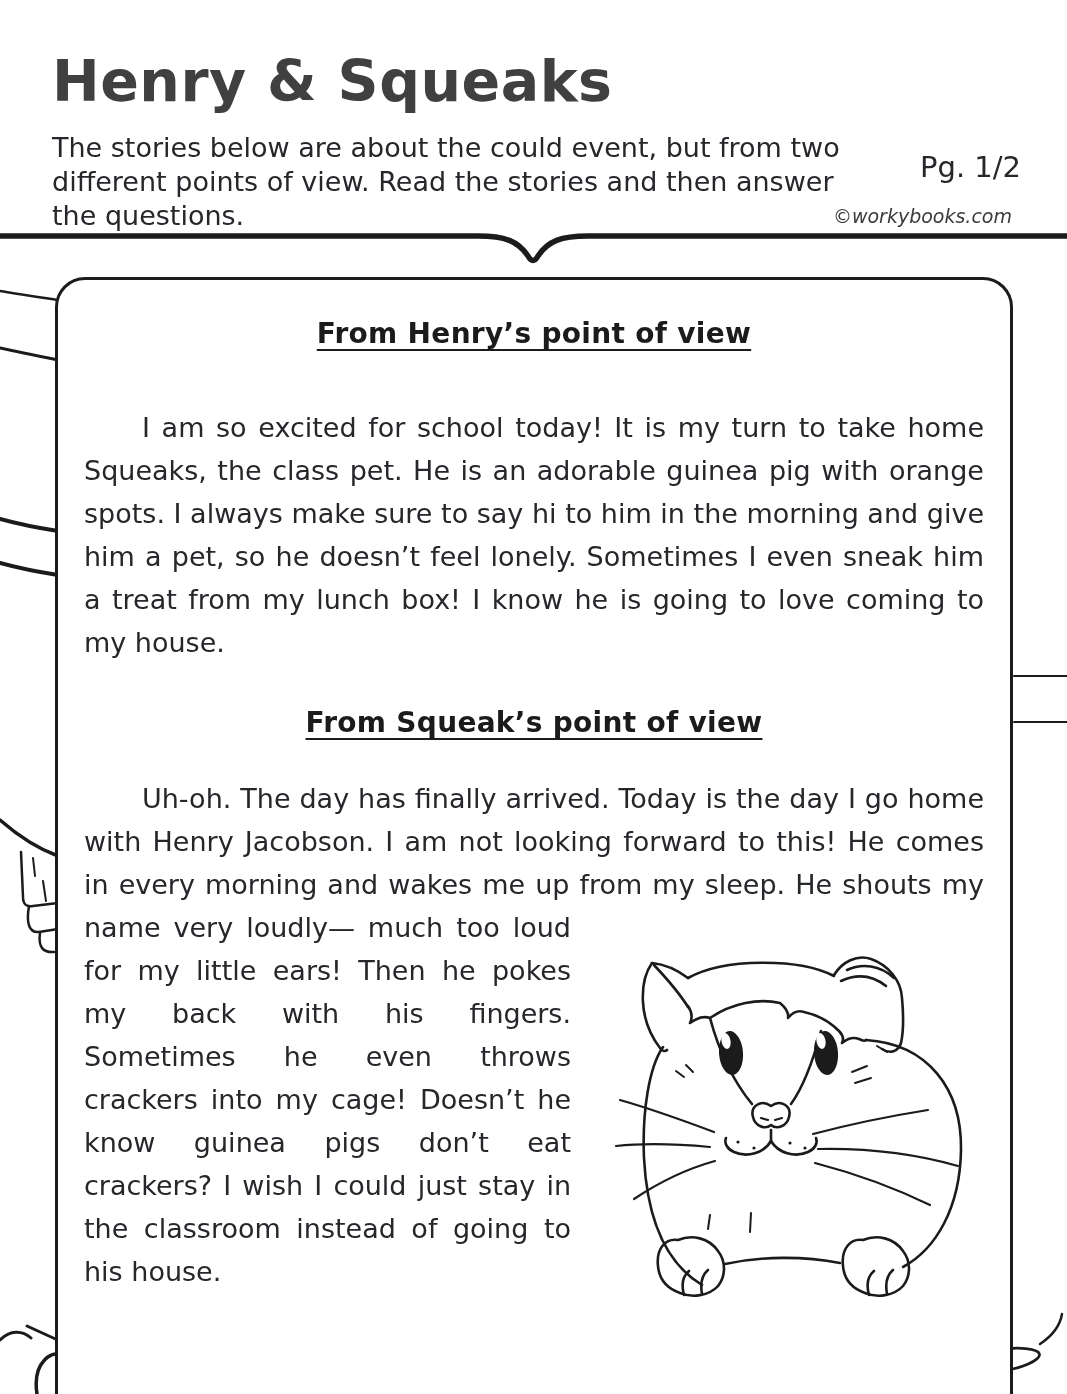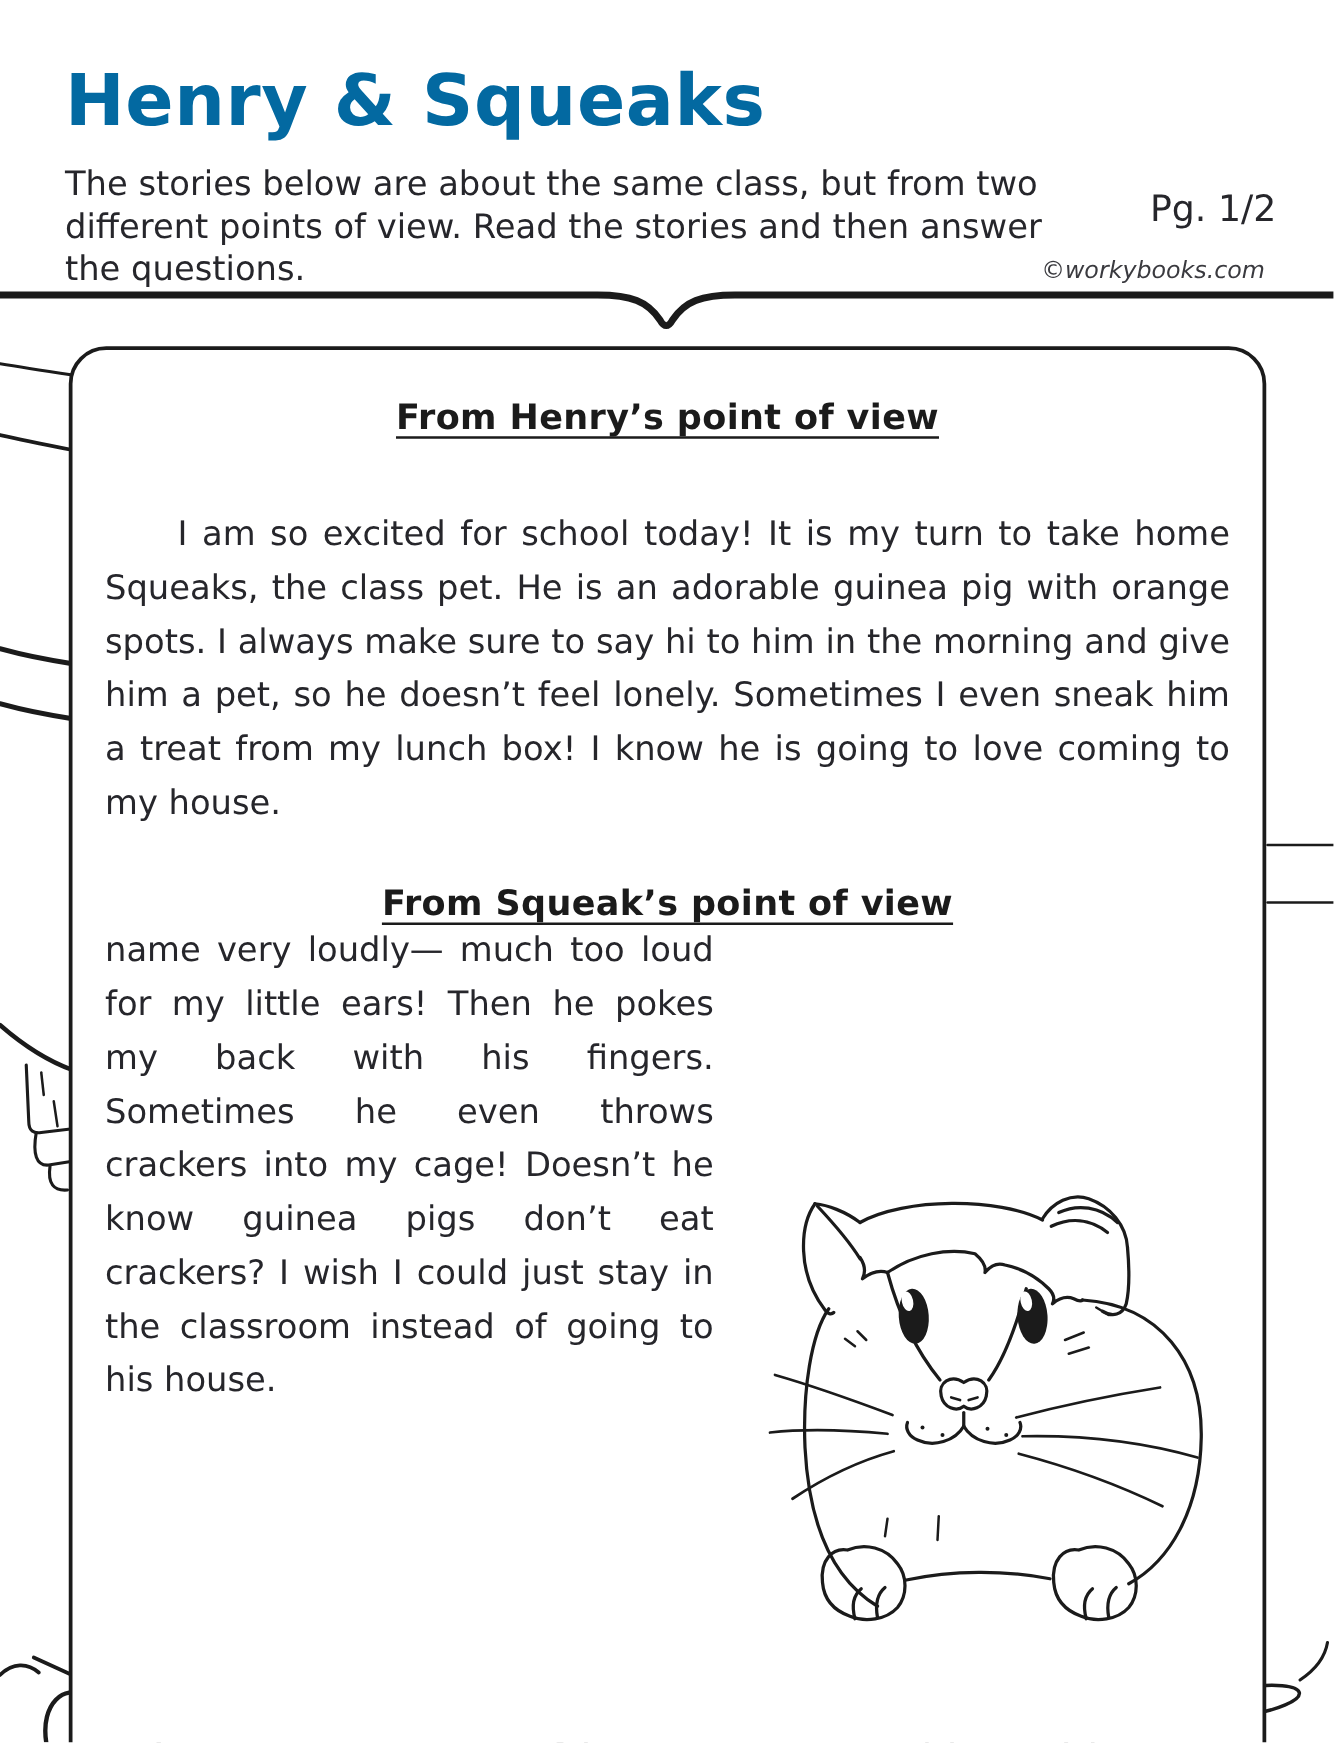--- a/index.html
+++ b/index.html
@@ -3,21 +3,21 @@
 <meta charset="utf-8">
 <style>
   html,body{margin:0;padding:0;background:#ffffff;}
   .page{
     position:relative;width:1067px;height:1394px;background:#ffffff;
     overflow:hidden;font-family:"DejaVu Sans",sans-serif;color:#232328;
   }
   
   .title{
     position:absolute;left:52px;top:48px;margin:0;
-    font-size:57px;font-weight:bold;letter-spacing:0.5px;color:#0369a1;
+    font-size:57px;font-weight:bold;letter-spacing:0.5px;color:#404040;
     font-family:"DejaVu Sans",sans-serif;
   }
   .intro{
     position:absolute;left:52px;top:131px;width:788px;margin:0;
     font-size:27px;line-height:34px;color:#26262b;
   }
   .pgnum{
     position:absolute;right:46px;top:150px;margin:0;
     font-size:29px;color:#26262b;
   }
@@ -51,21 +51,21 @@
     position:absolute;left:556px;top:656px;width:402px;height:394px;
   }
 </style>
 </head>
 <body>
 
 <div class="page">
 
   <h1 class="title">Henry &amp; Squeaks</h1>
 
-  <p class="intro">The stories below are about the same class, but from two different points of view. Read the stories and then answer the questions.</p>
+  <p class="intro">The stories below are about the could event, but from two different points of view. Read the stories and then answer the questions.</p>
 
   <div class="pgnum">Pg. 1/2</div>
   <div class="watermark">©workybooks.com</div>
 
   <svg class="divider" viewBox="0 0 1067 46">
     <path d="M0,6 L478,6 C505,6 518,11 528,26 Q533,35 538,26 C548,11 561,6 588,6 L1067,6" fill="none" stroke="#1b1b1b" stroke-width="5.5" stroke-linecap="round"></path>
   </svg>
 
   <svg class="bg-decor" viewBox="0 0 1067 1394">
     <g fill="none" stroke="#1b1b1b" stroke-linecap="round">
@@ -105,20 +105,21 @@
       <path d="M1040,1344 C1052,1336 1060,1326 1062,1314" stroke-width="2.5"></path>
     </g>
   </svg>
 
   <section class="card">
 
     <h2 class="story-heading">From Henry’s point of view</h2>
     <p class="story first">I am so excited for school today! It is my turn to take home Squeaks, the class pet. He is an adorable guinea pig with orange spots. I always make sure to say hi to him in the morning and give him a pet, so he doesn’t feel lonely. Sometimes I even sneak him a treat from my lunch box! I know he is going to love coming to my house.</p>
 
     <h2 class="story-heading second">From Squeak’s point of view</h2>
+    <p class="story full">Uh-oh. The day has finally arrived. Today is the day I go home with Henry Jacobson. I am not looking forward to this! He comes in every morning and wakes me up from my sleep. He shouts my</p>
     <p class="story narrow">name very loudly— much too loud for my little ears! Then he pokes my back with his fingers. Sometimes he even throws crackers into my cage! Doesn’t he know guinea pigs don’t eat crackers? I wish I could just stay in the classroom instead of going to his house.</p>
 
     <svg class="pig" viewBox="0 0 402 394">
       <g fill="none" stroke="#1b1b1b" stroke-width="2.6" stroke-linecap="round" stroke-linejoin="round">
 
         <path d="M49,111 C35,131 28,176 30,222 C33,280 50,326 88,349"></path>
         <path d="M252,104 C314,108 348,153 347,214 C346,272 322,313 289,331"></path>
         <path d="M74,42 C110,22 185,22 220,40"></path>
 
         <path d="M38,27 C26,44 23,82 46,112 C48,115 51,116 53,114"></path>

